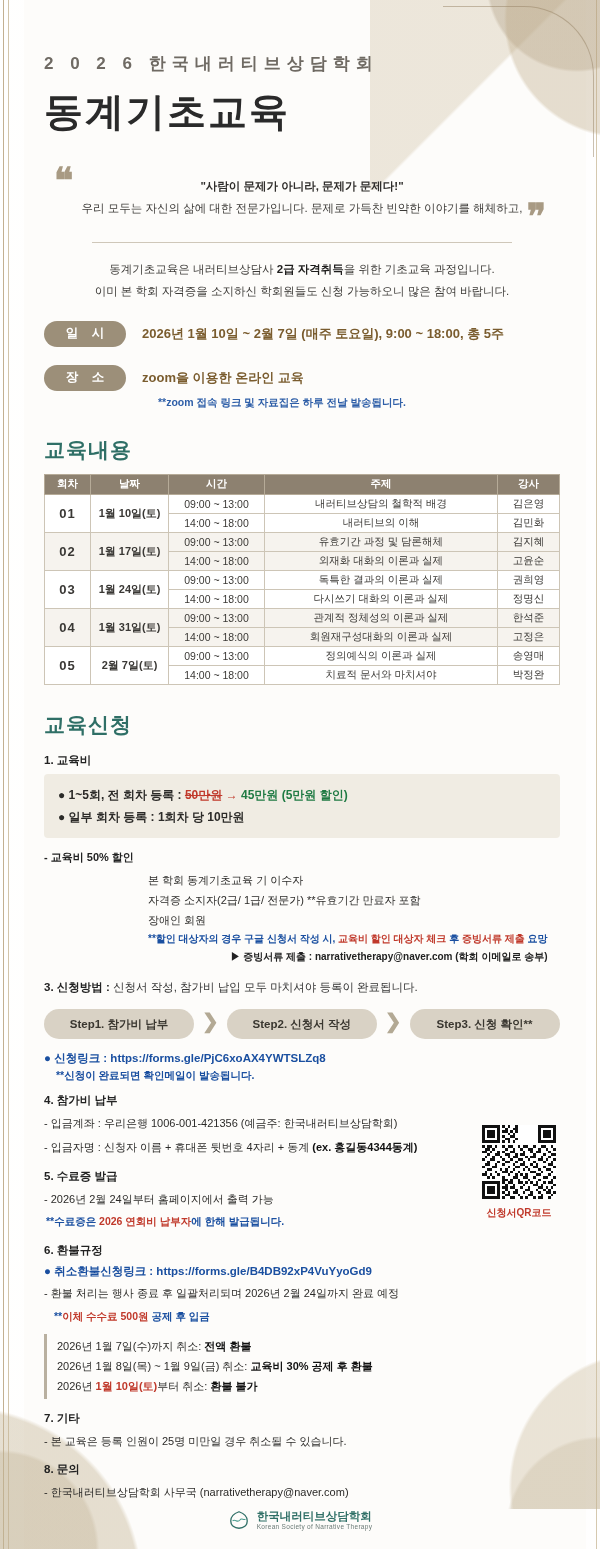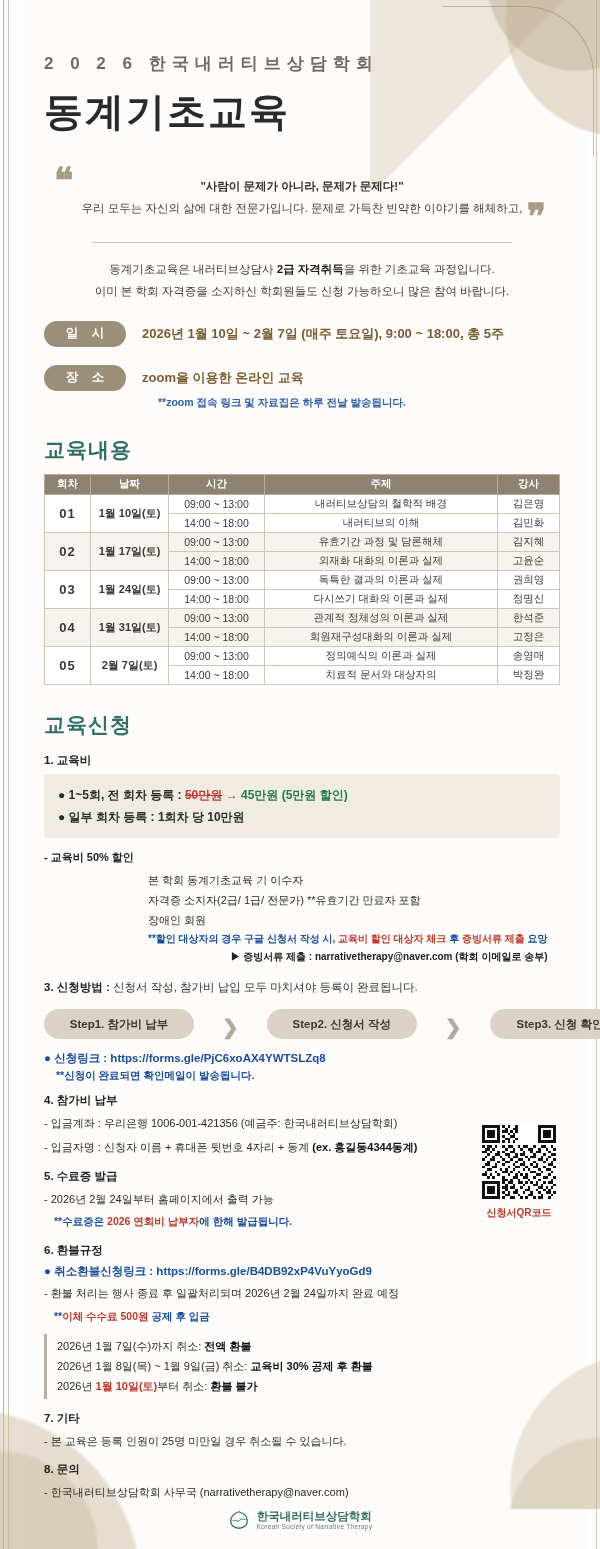--- a/index.html
+++ b/index.html
@@ -130,21 +130,21 @@
   .strike { color:#c0392b; }
   .arrow { color:#c0392b; font-weight:bold; }
   .green { color:#1f7a43; font-weight:bold; }
   .discount { display:flex; margin-top:12px; font-size:11px; }
   .discount .lbl { width:104px; flex:none; font-weight:bold; color:#222; }
   .discount .body { line-height:1.8; color:#2b2a28;margin-top:21px; }
   .discount .body .blue { color:#1a4fa0; font-weight:bold; }
   .discount .body .red { color:#c0392b; font-weight:bold; }
 
   
-  .steps { display:flex; align-items:flex-end; margin-top:14px;gap:20px; }
+  .steps { display:flex; align-items:flex-start; margin-top:14px; }
   .step {
     background:#d9d2c5; border-radius:16px; height:30px; min-width:150px;
     display:flex; align-items:center; justify-content:center;
     font-size:11.5px; font-weight:bold; color:#3a3730; padding:0 10px;
   }
   .chev { color:#b3a994; font-size:20px; font-weight:bold; margin:0 8px; }
 
   .bullet-blue { font-size:11.5px; font-weight:bold; color:#1a4fa0; margin-top:12px; }
   .subnote { font-size:10.5px; color:#1a4fa0; margin:3px 0 0 12px; font-weight:bold; }
   .plain { font-size:11px; color:#2b2a28; margin-top:5px; line-height:1.7; }
@@ -275,21 +275,21 @@
 
         <tr>
           <td class="round" rowspan="2">05</td>
           <td class="date" rowspan="2">2월 7일(토)</td>
           <td>09:00 ~ 13:00</td>
           <td>정의예식의 이론과 실제</td>
           <td>송영매</td>
         </tr>
         <tr>
           <td>14:00 ~ 18:00</td>
-          <td>치료적 문서와 대상자의</td>
+          <td>치료적 문서와 마치셔야</td>
           <td>박정완</td>
         </tr>
       </tbody>
     </table>
 
     <div class="h2">교육신청</div>
 
     <div class="h3">1. 교육비</div>
     <div class="feebox">
       <div class="line">
@@ -329,21 +329,21 @@
     <div class="subnote">**신청이 완료되면 확인메일이 발송됩니다.</div>
 
     <div class="h3" style="margin-top:10px">4. 참가비 납부</div>
     <div class="plain">- 입금계좌 : 우리은행 1006-001-421356 (예금주: 한국내러티브상담학회)</div>
     <div class="plain">
       <span>- 입금자명 : 신청자 이름 + 휴대폰 뒷번호 4자리 + 동계 </span><b>(ex. 홍길동4344동계)</b>
     </div>
 
     <div class="h3" style="margin-top:12px">5. 수료증 발급</div>
     <div class="plain">- 2026년 2월 24일부터 홈페이지에서 출력 가능</div>
-    <div class="plain" style="color:#1a4fa0;margin-left:10px;font-size:10.5px;font-weight:bold">
+    <div class="plain" style="color:#1a4fa0;margin-left:2px;font-size:10.5px;font-weight:bold">
       <span>**수료증은 </span><span style="color:#c0392b">2026 연회비 납부자</span><span>에 한해 발급됩니다.</span>
     </div>
 
     <div class="h3" style="margin-top:12px">6. 환불규정</div>
     <div class="bullet-blue" style="margin-top:4px">● 취소환불신청링크 : https://forms.gle/B4DB92xP4VuYyoGd9</div>
     <div class="plain">- 환불 처리는 행사 종료 후 일괄처리되며 2026년 2월 24일까지 완료 예정</div>
     <div class="plain" style="margin-left:10px;color:#1a4fa0;font-weight:bold;font-size:10.5px">
       <span>**</span><span style="color:#c0392b">이체 수수료 500원</span><span> 공제 후 입금</span>
     </div>
 

